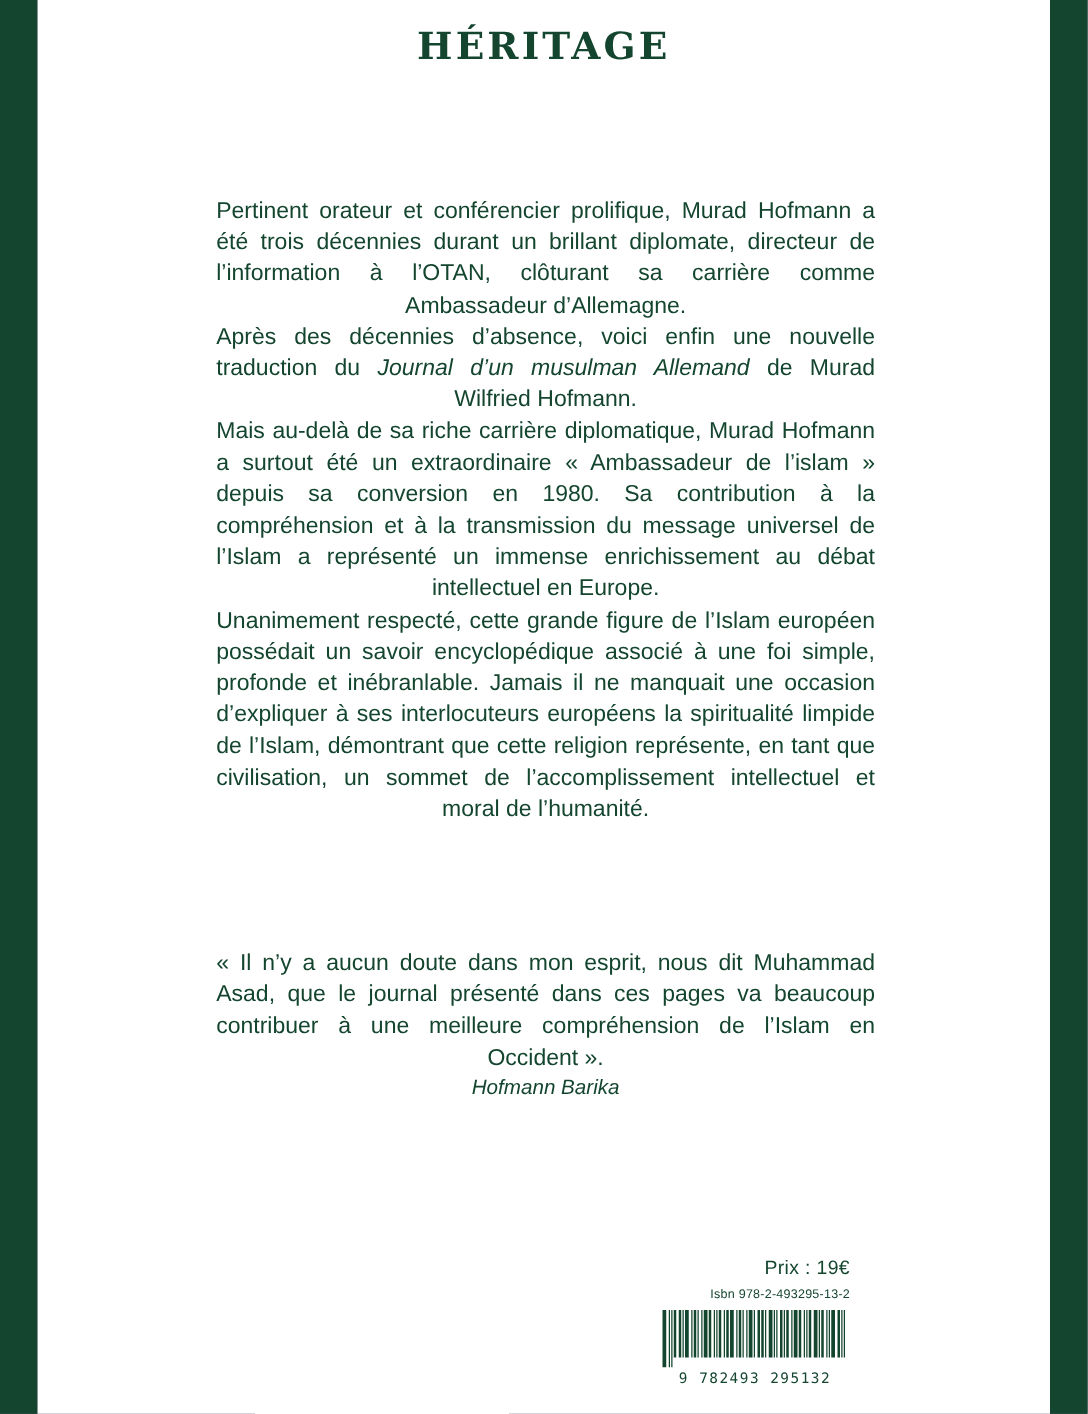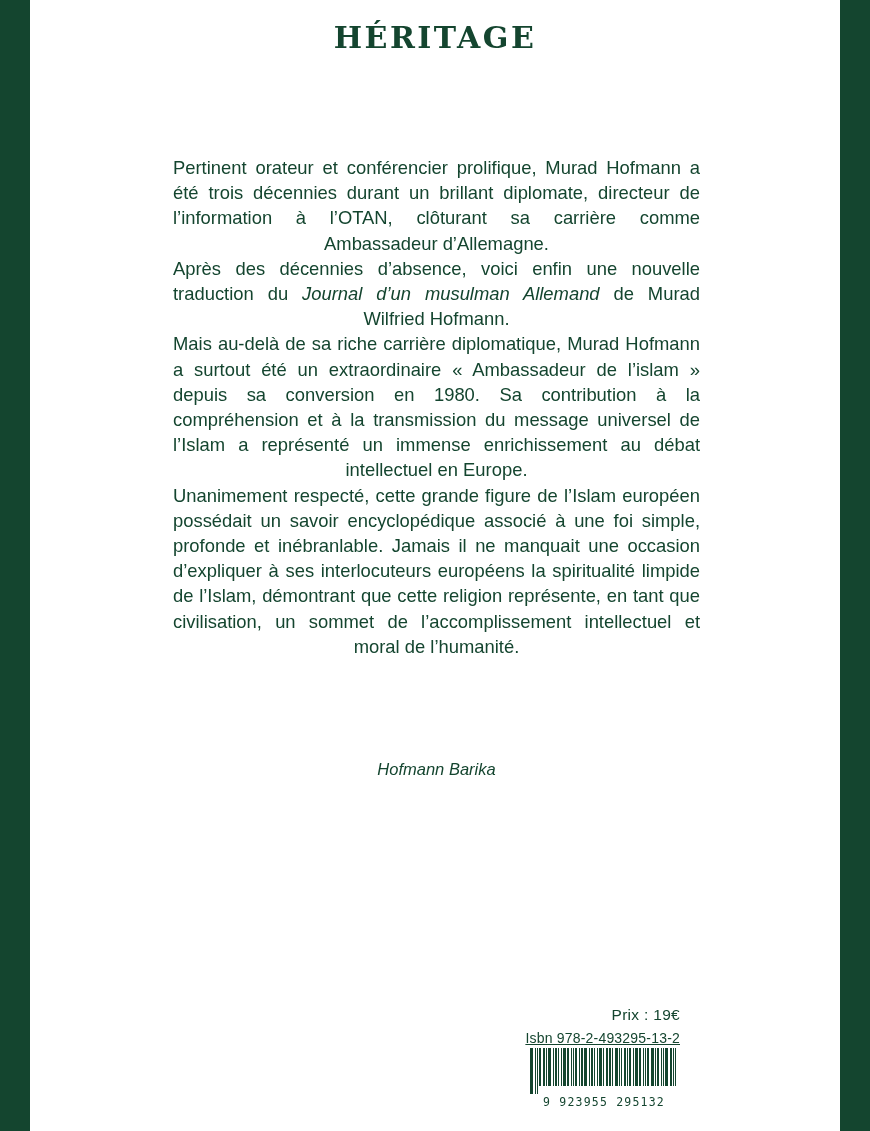--- a/index.html
+++ b/index.html
@@ -110,24 +110,23 @@
     width: 220px;
     text-align: right;
     color: #14452f;
     font-family: "Liberation Sans", sans-serif;
   }
   .price {
     font-size: 15.5px;
     letter-spacing: 0.3px;
   }
   .isbn {
-    font-size: 14px;
+    font-size: 10px;
     margin-top: 6px;
     letter-spacing: 0.2px;
-    text-decoration: underline;
   }
   .barcode-wrap {
     position: absolute;
     right: 160px;
     top: 1048px;
     width: 152px;
     height: 62px;
     background: #ffffff;
     border: 0;
   }
@@ -171,20 +170,21 @@
     </div>
 
     <div class="body-text">
       <p>Pertinent orateur et conférencier prolifique, Murad Hofmann a été trois décennies durant un brillant diplomate, directeur de l’information à l’OTAN, clôturant sa carrière comme Ambassadeur d’Allemagne.</p>
       <p><span>Après des décennies d’absence, voici enfin une nouvelle traduction du </span><span class="ital">Journal d’un musulman Allemand</span><span> de Murad Wilfried Hofmann.</span></p>
       <p>Mais au-delà de sa riche carrière diplomatique, Murad Hofmann a surtout été un extraordinaire « Ambassadeur de l’islam » depuis sa conversion en 1980. Sa contribution à la compréhension et à la transmission du message universel de l’Islam a représenté un immense enrichissement au débat intellectuel en Europe.</p>
       <p>Unanimement respecté, cette grande figure de l’Islam européen possédait un savoir encyclopédique associé à une foi simple, profonde et inébranlable. Jamais il ne manquait une occasion d’expliquer à ses interlocuteurs européens la spiritualité limpide de l’Islam, démontrant que cette religion représente, en tant que civilisation, un sommet de l’accomplissement intellectuel et moral de l’humanité.</p>
     </div>
 
     <div class="quote-block">
+      <p>« Il n’y a aucun doute dans mon esprit, nous dit Muhammad Asad, que le journal présenté dans ces pages va beaucoup contribuer à une meilleure compréhension de l’Islam en Occident ».</p>
       <p class="attribution">Hofmann Barika</p>
     </div>
 
     <div class="price-area">
       <div class="price">Prix : 19€</div>
       <div class="isbn">Isbn 978-2-493295-13-2</div>
     </div>
 
     <div class="barcode-wrap">
       <div class="barcode" id="bars">
@@ -231,17 +231,17 @@
           <i class="short" style="left: 123px; width: 3px;"></i>
           <i class="short" style="left: 127px; width: 1px;"></i>
           <i class="short" style="left: 129px; width: 2px;"></i>
           <i class="short" style="left: 133px; width: 1px;"></i>
           <i class="short" style="left: 135px; width: 1px;"></i>
           <i class="short" style="left: 137px; width: 3px;"></i>
           <i class="short" style="left: 142px; width: 2px;"></i>
           <i class="short" style="left: 145px; width: 1px;"></i>
           <i class="short" style="left: 147px; width: 1px;"></i>
         </div>
-      <div class="barcode-digits">9 923955 295132</div>
+      <div class="barcode-digits">9 782493 295132</div>
     </div>
 
   </div>
 </div>
 
 </body></html>

